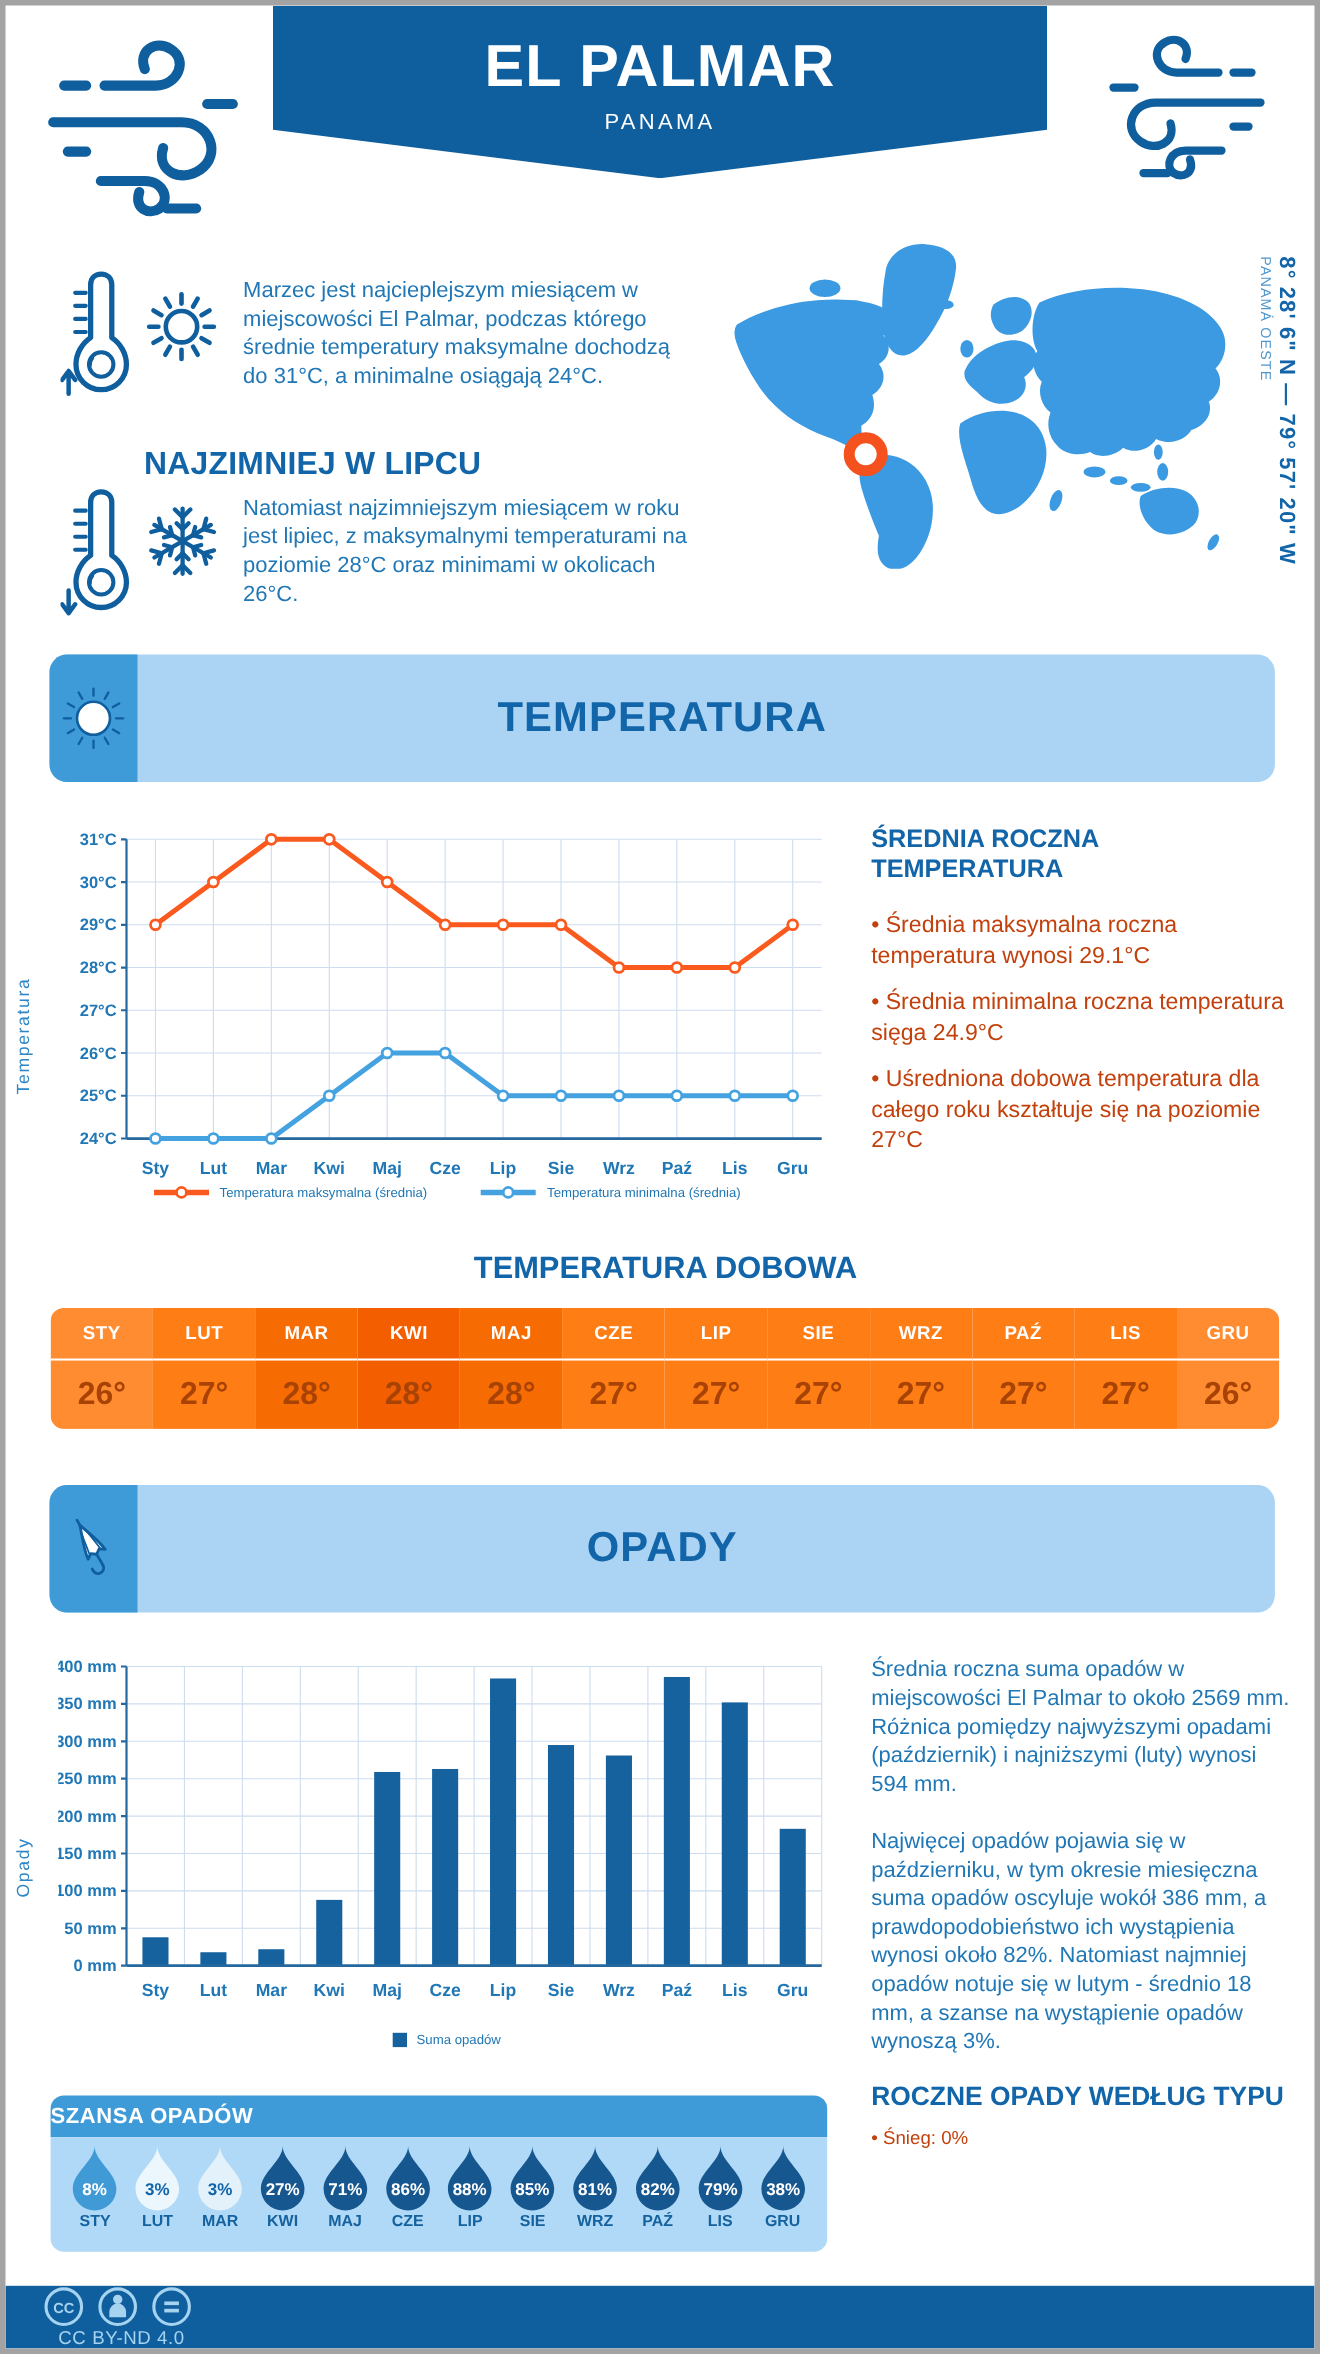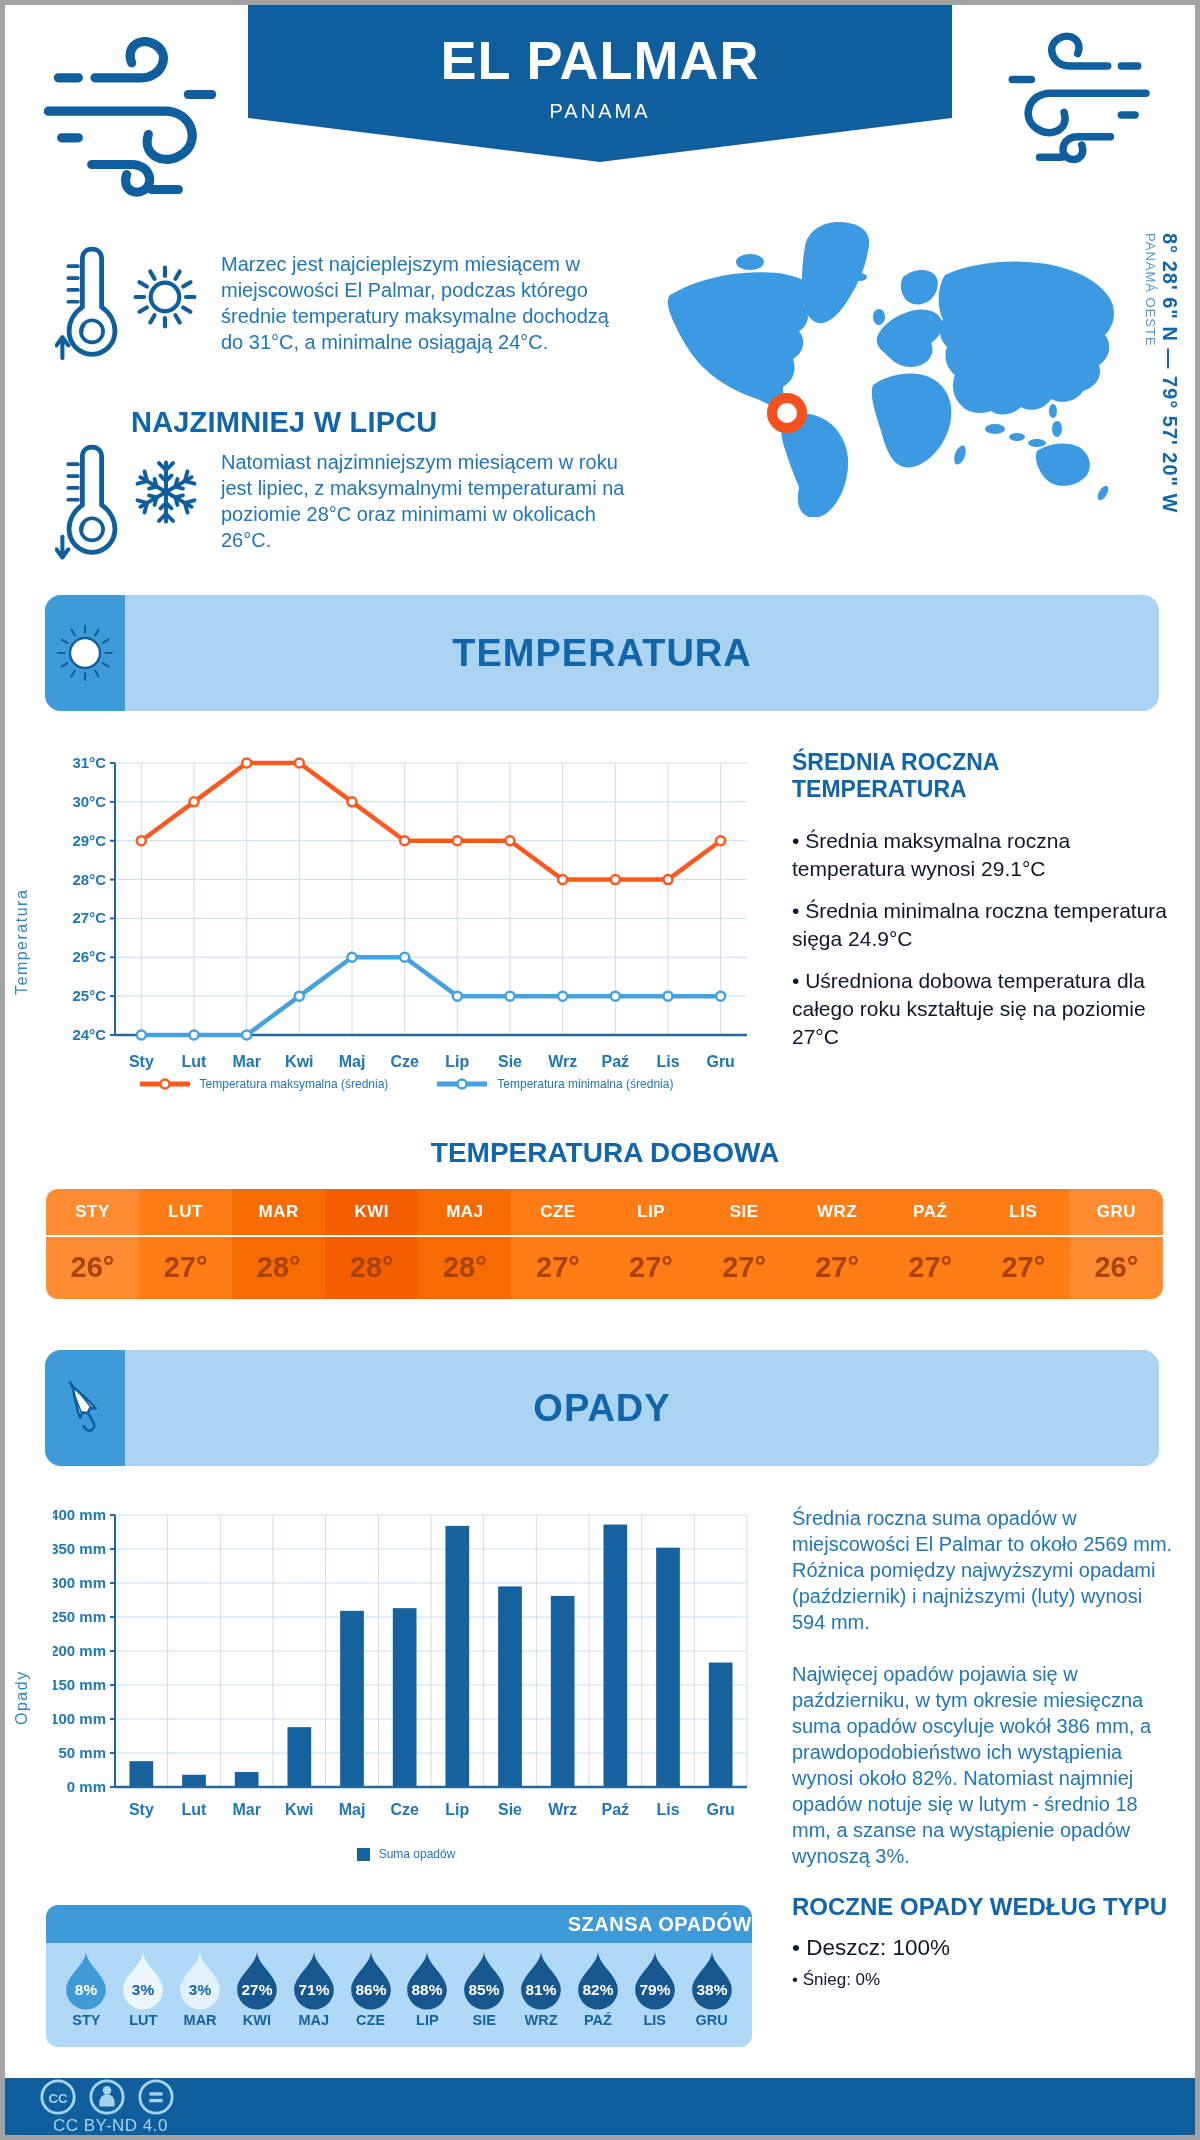--- a/index.html
+++ b/index.html
@@ -22,38 +22,38 @@
   #geo-coords{font-size:20px;font-weight:bold;color:#1265a8;letter-spacing:1px;}
   #geo-region{font-size:13px;color:#4f96cc;letter-spacing:1px;margin-top:0;}
   
   .banner{background:#abd4f4;border-radius:16px;}
   .banner .iconbox{position:absolute;left:0;top:0;width:80px;height:100%;background:#3f9bd8;
       border-radius:16px 0 0 16px;display:flex;align-items:center;justify-content:center;}
   .banner .btitle{position:absolute;left:0;right:0;top:50%;transform:translateY(-50%);text-align:center;
       font-size:38px;font-weight:bold;color:#1265a8;letter-spacing:1px;}
   
   .col-heading{font-size:23px;font-weight:bold;color:#1265a8;}
-  .bullet{font-size:21px;color:#0f172a;line-height:1.33;margin-bottom:14px;}
+  .bullet{font-size:21px;color:#c2410c;line-height:1.33;margin-bottom:14px;}
   .bullet::before{content:"• ";}
   .ylabel{writing-mode:vertical-rl;transform:rotate(180deg);font-size:16px;color:#2e86c5;letter-spacing:1.5px;}
   .legend-row{display:flex;justify-content:center;align-items:center;gap:48px;}
   .legend-item{display:flex;align-items:center;gap:9px;font-size:12px;color:#2077b5;}
   
   #daily-heading{left:0;width:1200px;top:1132px;text-align:center;font-size:28px;font-weight:bold;color:#1265a8;}
   #daily-table{left:41px;top:1184px;width:1117px;height:110px;border-radius:12px;overflow:hidden;display:flex;}
   .day-col{flex:1;display:flex;flex-direction:column;}
   .day-col .m{height:46px;line-height:46px;text-align:center;font-size:17px;font-weight:bold;color:#fff;
       border-bottom:2px solid #fff;letter-spacing:0.5px;}
   .day-col .v{height:62px;line-height:60px;text-align:center;font-size:29px;font-weight:bold;color:#a84305;}
   
   #precip-col{left:787px;top:1500px;width:382px;}
   #precip-col .para + .para{margin-top:26px;}
   
   #chance{left:41px;top:1900px;width:706px;}
-  #chance-header{height:38px;line-height:38px;background:#3f9bd8;border-radius:12px 12px 0 0;text-align:right;
+  #chance-header{height:38px;line-height:38px;background:#3f9bd8;border-radius:12px 12px 0 0;text-align:left;
       font-size:20px;font-weight:bold;color:#fff;letter-spacing:0.5px;}
   #chance-body{height:104px;background:#b0d9f7;border-radius:0 0 12px 12px;display:flex;padding:7px 12px 0 12px;box-sizing:border-box;}
   .drop-cell{flex:1;display:flex;flex-direction:column;align-items:center;}
   .drop-label{font-size:14.5px;font-weight:bold;color:#15629e;margin-top:2px;}
   
   #footer{left:0;right:0;bottom:0;height:57px;background:#0f5e9e;display:flex;padding:0 34px;flex-direction:column;}
   #cc-group{display:flex;align-items:center;gap:11px;}
   #cc-license{font-size:17px;font-weight:normal;color:#a6d3f0;letter-spacing:0.5px;margin-left:14px;}
   #footer-site{margin-left:auto;font-size:25px;font-weight:bold;color:#fde047;letter-spacing:0.5px;}
 </style>
@@ -460,21 +460,20 @@
       </div>
     </div>
 
   <div class="abs" id="precip-col">
       <div class="para">Średnia roczna suma opadów w miejscowości El Palmar to około 2569 mm. Różnica pomiędzy najwyższymi opadami (październik) i najniższymi (luty) wynosi 594 mm.</div>
       <div class="para">Najwięcej opadów pojawia się w październiku, w tym okresie miesięczna suma opadów oscyluje wokół 386 mm, a prawdopodobieństwo ich wystąpienia wynosi około 82%. Natomiast najmniej opadów notuje się w lutym - średnio 18 mm, a szanse na wystąpienie opadów wynoszą 3%.</div>
     </div>
   <div class="abs" style="left:787px;top:1888px;width:382px">
     <div class="col-heading" style="font-size:24px">ROCZNE OPADY WEDŁUG TYPU</div>
     <div id="type-bullets" style="margin-top:12px">
-        <div class="bullet" style="font-size: 22.5px; margin-bottom: 6px;">Deszcz: 100%</div>
         <div class="bullet" style="font-size: 17px; margin-bottom: 6px;">Śnieg: 0%</div>
       </div>
   </div>
 
   <div class="abs" id="chance">
     <div id="chance-header">SZANSA OPADÓW</div>
     <div id="chance-body">
         <div class="drop-cell">
           <svg width="46" height="60" viewBox="0 0 47 62">
             <path d="M23.5,1 C23.5,15 3,26 3,41 a20.5,20.5 0 0 0 41,0 C44,26 23.5,15 23.5,1 Z" fill="#3f9ad6"></path>

